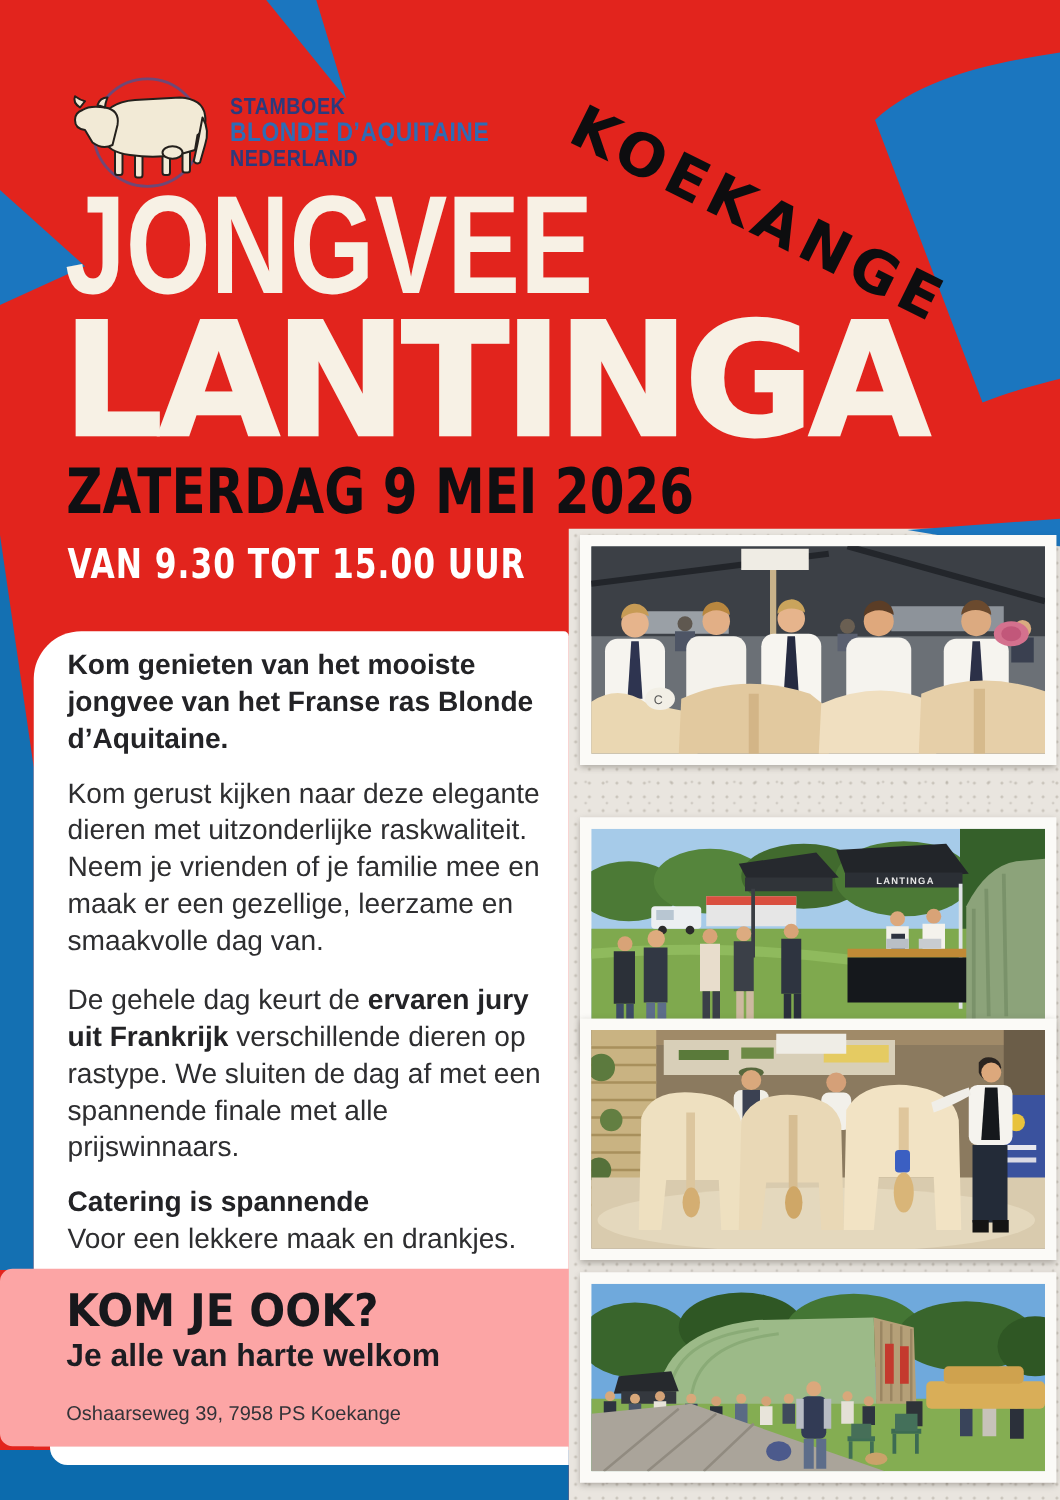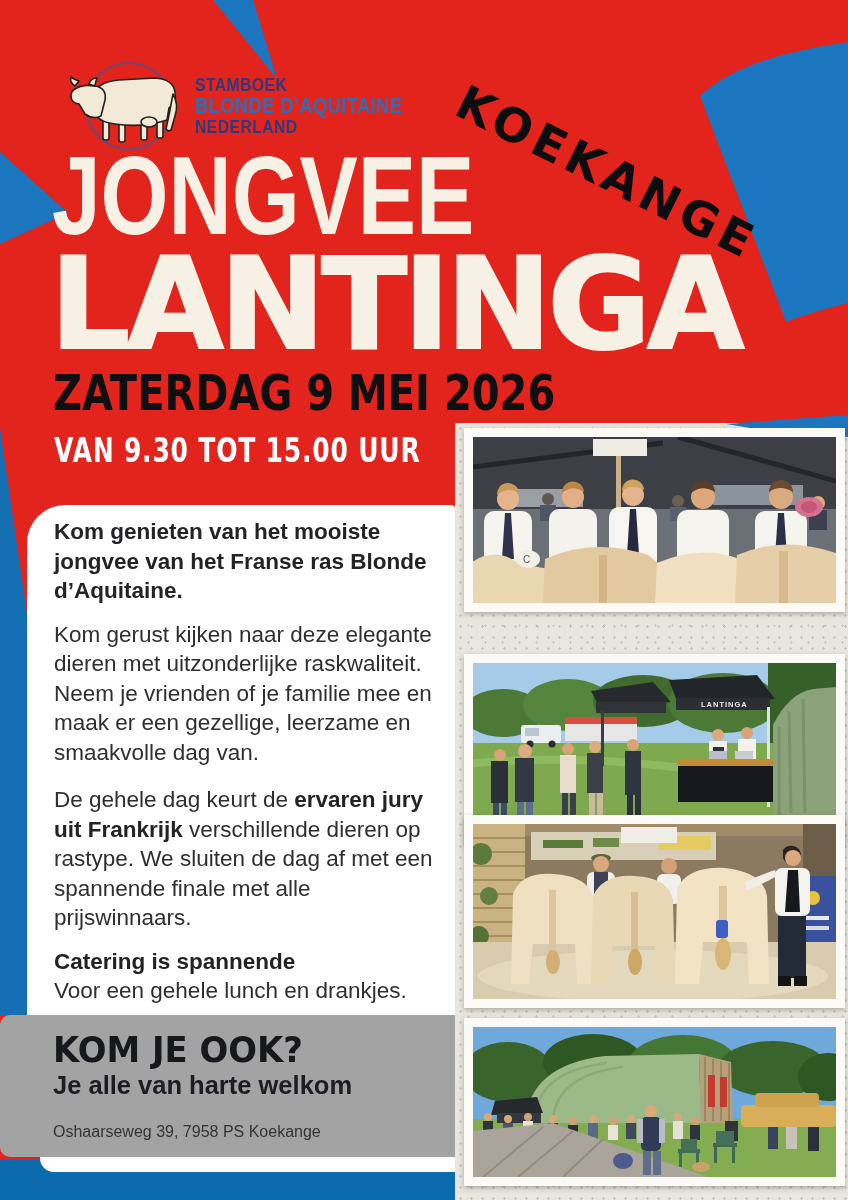--- a/index.html
+++ b/index.html
@@ -8,21 +8,21 @@
   
   .left-bg{position:absolute;left:0;top:0;width:455px;height:1160px;background:#e2241d;z-index:0;}
   .red-header{position:absolute;left:0;top:0;width:848px;height:424px;background:#e2241d;z-index:0;}
   .texture{position:absolute;left:455px;top:423px;width:393px;height:777px;z-index:0;
            background-color:#e9e5df;
            background-image:radial-gradient(rgba(150,142,128,.38) 1px,transparent 1.4px),
                             radial-gradient(rgba(110,102,90,.20) 1px,transparent 1.3px);
            background-size:11px 11px,17px 17px;background-position:0 0,5px 7px;}
   .deco{position:absolute;left:0;top:0;z-index:1;pointer-events:none;}
   
-  .logo{position:absolute;left:63px;top:58px;z-index:2;display:flex;align-items:center;}
+  .logo{position:absolute;left:52px;top:58px;z-index:2;display:flex;align-items:center;}
   .logo svg{display:block;}
   .logo-text{margin-left:6px;transform:scaleX(.85);transform-origin:left center;line-height:1.06;}
   .logo-l1,.logo-l3{font-weight:bold;font-size:18.5px;color:#2c3a7d;letter-spacing:.5px;}
   .logo-l2{font-weight:bold;font-size:21.5px;color:#2e6cb5;letter-spacing:.5px;}
   
   .koekange{position:absolute;left:472px;top:74px;z-index:2;transform:rotate(26.5deg);transform-origin:left top;
             font-family:"DejaVu Sans",sans-serif;font-weight:bold;font-size:47px;color:#0d0d0f;letter-spacing:5px;white-space:nowrap;}
   
   .title1{position:absolute;left:52px;top:140px;z-index:2;color:#f7f1e5;font-weight:bold;font-size:112px;
           line-height:1;transform:scaleX(.78);transform-origin:left top;letter-spacing:0;white-space:nowrap;}
@@ -35,21 +35,21 @@
             font-weight:bold;font-size:33px;line-height:1;transform:scaleX(.76);transform-origin:left top;
             letter-spacing:1px;white-space:nowrap;}
   
   .card{position:absolute;left:27px;top:505px;width:428px;height:652px;background:#ffffff;
         border-radius:38px 4px 0 0;z-index:3;}
   .card-inner{padding:12px 10px 0 27px;color:#2e2e30;font-size:22.5px;line-height:29.5px;}
   .pre{white-space:pre-line;margin:0;}
   .b{font-weight:bold;color:#232326;}
   .mb14{margin-bottom:14px;} .mb18{margin-bottom:18px;}
   
-  .cta{position:absolute;left:0;top:1015px;width:455px;height:142px;background:#a3a3a3;
+  .cta{position:absolute;left:0;top:1015px;width:455px;height:142px;background:#fca5a5;
        border-radius:10px 0 0 10px;z-index:5;}
   .cta-inner{padding:14px 0 0 53px;color:#17181c;}
   .cta-h{font-family:"DejaVu Sans",sans-serif;font-weight:bold;font-size:36px;line-height:1.15;
          transform:scaleX(.94);transform-origin:left top;white-space:nowrap;}
   .cta-l{font-weight:bold;font-size:25.5px;line-height:31px;color:#1c1d22;}
   .cta-a{font-size:16px;line-height:27px;color:#333338;margin-top:17px;}
   
   .footer-band{position:absolute;left:0;top:1160px;width:455px;height:40px;background:#0c6bad;z-index:3;}
   .footer-step{position:absolute;left:40px;top:1157px;width:415px;height:15px;background:#ffffff;
                border-radius:0 0 0 14px;z-index:4;}
@@ -116,21 +116,21 @@
 dieren met uitzonderlijke raskwaliteit.
 Neem je vrienden of je familie mee en
 maak er een gezellige, leerzame en
 smaakvolle dag van.</p>
       <p class="pre mb14"><span>De gehele dag keurt de </span><span class="b">ervaren jury
 uit Frankrijk</span><span> verschillende dieren op
 rastype. We sluiten de dag af met een
 spannende finale met alle
 prijswinnaars.</span></p>
       <div class="b">Catering is spannende</div>
-      <div>Voor een gehele lunch en drankjes.</div>
+      <div>Voor een lekkere maak en drankjes.</div>
     </div>
   </div>
 
   <div class="footer-band"></div>
   <div class="footer-step"></div>
 
   <div class="cta">
     <div class="cta-inner">
       <div class="cta-h">KOM JE OOK?</div>
       <div class="cta-l">Je alle van harte welkom</div>

